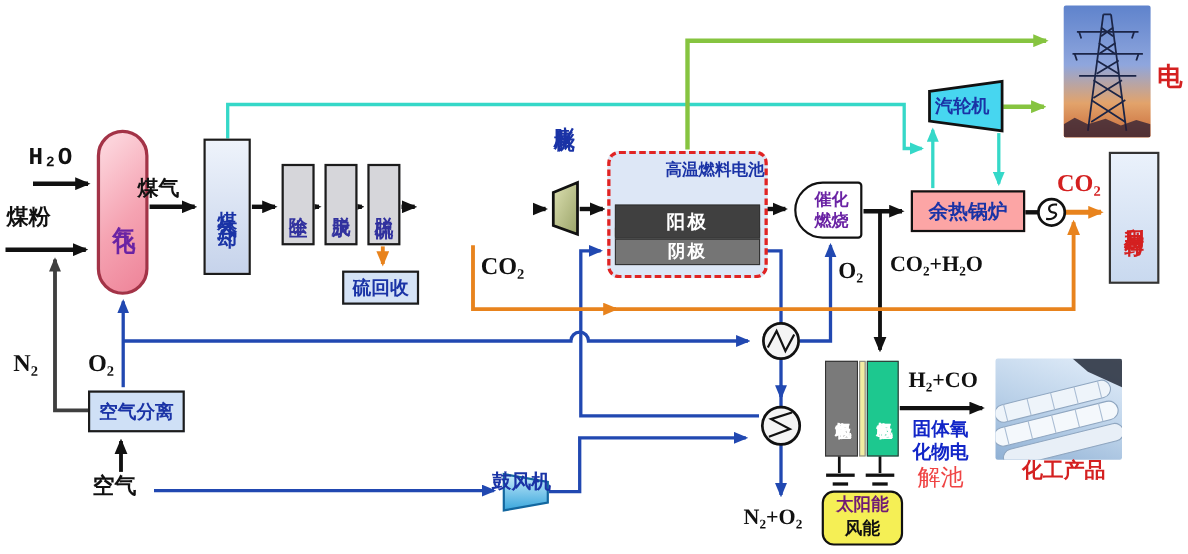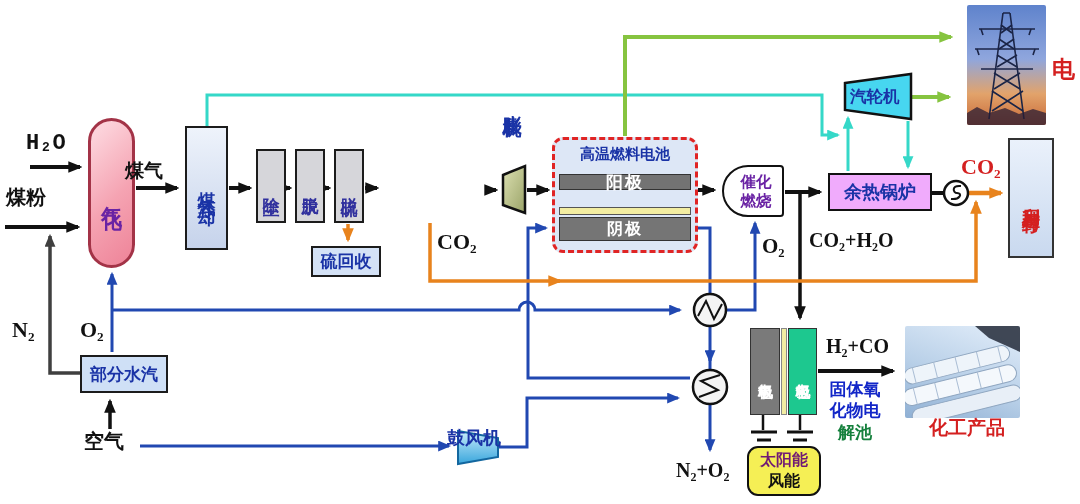--- a/index.html
+++ b/index.html
@@ -166,62 +166,62 @@
   </div>
 
   <div class="abs node" style="left:311px;top:246px;width:70px;height:31px;border:2.5px solid #1c1c1c;background:#d4e2f6;">
     <span class="bluetext" style="font-size:17px;font-weight:700;">硫回收</span>
   </div>
 
 
   <div class="abs lbl vtext bluetext" style="left:499px;top:100px;font-size:19px;font-weight:700;letter-spacing:2px;">膨胀机</div>
 
   <div class="abs node" style="left:552px;top:137px;width:146px;height:116px;border:3px dashed #e02424;border-radius:11px;background:#dde7f6;">
-    <div class="abs" style="left:0;top:5px;width:140px;text-align:center;font-size:15px;font-weight:700;color:#1a33a6;">高温燃料电池</div>
-    <div class="abs node" style="left:4px;top:34px;width:132px;height:16px;background:#737373;border:1.5px solid #333;">
+    <div class="abs" style="left:0;top:5px;width:140px;text-align:right;font-size:15px;font-weight:700;color:#1a33a6;">高温燃料电池</div>
+    <div class="abs node" style="left:4px;top:46px;width:132px;height:31px;background:#404040;border:1.5px solid #333;">
       <span style="font-size:17px;font-weight:700;color:#fff;letter-spacing:2px;">阳极</span>
     </div>
     <div class="abs" style="left:4px;top:67px;width:132px;height:8px;background:#f2eda2;border:1px solid #555;"></div>
     <div class="abs node" style="left:4px;top:77px;width:132px;height:24px;background:#757575;border:1.5px solid #333;">
       <span style="font-size:16px;font-weight:700;color:#fff;letter-spacing:2px;">阴极</span>
     </div>
   </div>
 
   <div class="abs node" style="left:722px;top:165px;width:62px;height:52px;border:2.5px solid #111;border-radius:27px 4px 4px 27px;background:#ffffff;flex-direction:column;line-height:1.25;padding-left:6px;">
     <span class="purpletext" style="font-size:15.5px;font-weight:700;">催化</span>
     <span class="purpletext" style="font-size:15.5px;font-weight:700;">燃烧</span>
   </div>
 
-  <div class="abs node" style="left:828px;top:173px;width:104px;height:38px;border:2.5px solid #111;background:#f0abfc;">
+  <div class="abs node" style="left:828px;top:173px;width:104px;height:38px;border:2.5px solid #111;background:#fca5a5;">
     <span class="bluetext" style="font-size:18px;font-weight:700;">余热锅炉</span>
   </div>
 
   <div class="abs lbl bluetext" style="left:850px;top:86px;font-size:16.5px;font-weight:700;z-index:3;">汽轮机</div>
 
   <div class="abs node" style="left:1008px;top:138px;width:46px;height:120px;border:2.5px solid #333;background:linear-gradient(180deg,#eaf1fb,#c9d9ef);">
     <span class="vtext redtext" style="font-size:18px;font-weight:700;letter-spacing:2px;">利用与封存</span>
   </div>
 
   <div class="abs node" style="left:80px;top:355px;width:88px;height:38px;border:2.5px solid #1c1c1c;background:#cfe0f6;">
-    <span class="bluetext" style="font-size:17px;font-weight:700;">部分水汽</span>
+    <span class="bluetext" style="font-size:17px;font-weight:700;">空气分离</span>
   </div>
 
   <div class="abs lbl bluetext" style="left:447px;top:402px;font-size:18px;font-weight:700;margin-top:24px;">鼓风机</div>
 
   <div class="abs node" style="left:750px;top:328px;width:30px;height:87px;background:#7a7a7a;border:1.5px solid #333;">
     <span class="vtext" style="font-size:15px;font-weight:700;color:#fff;">氧电极</span>
   </div>
   <div class="abs" style="left:781px;top:328px;width:6px;height:87px;background:#f2eda2;border:1px solid #888;z-index:2;"></div>
   <div class="abs node" style="left:788px;top:328px;width:29px;height:87px;background:#1dc88f;border:1.5px solid #333;">
     <span class="vtext" style="font-size:15px;font-weight:700;color:#fff;">氢电极</span>
   </div>
   <div class="abs node" style="left:817px;top:379px;width:76px;flex-direction:column;line-height:1.25;z-index:3;">
     <span style="font-size:17px;font-weight:700;color:#1226c8;">固体氧</span>
     <span style="font-size:17px;font-weight:700;color:#1226c8;">化物电</span>
-    <span style="font-size:17px;font-weight:700;color:#15803d;">解池</span>
+    <span style="font-size:21px;font-weight:400;color:#ef4444;">解池</span>
   </div>
 
   <div class="abs node" style="left:747px;top:446px;width:74px;height:50px;border:2.5px solid #111;border-radius:11px;background:#f5ef55;flex-direction:column;line-height:1.3;">
     <span style="font-size:16px;font-weight:700;color:#701a75;">太阳能</span>
     <span style="font-size:16px;font-weight:700;color:#111;">风能</span>
   </div>
 
   <div class="abs photo" style="left:967px;top:5px;width:79px;height:120px;background:linear-gradient(180deg,#5f83cc 0%,#8fa6dd 45%,#e2a36b 74%,#c96a38 100%);">
     <svg width="79" height="120" viewBox="0 0 79 120">
       <g stroke="#1b2547" stroke-width="1.6" fill="none">

